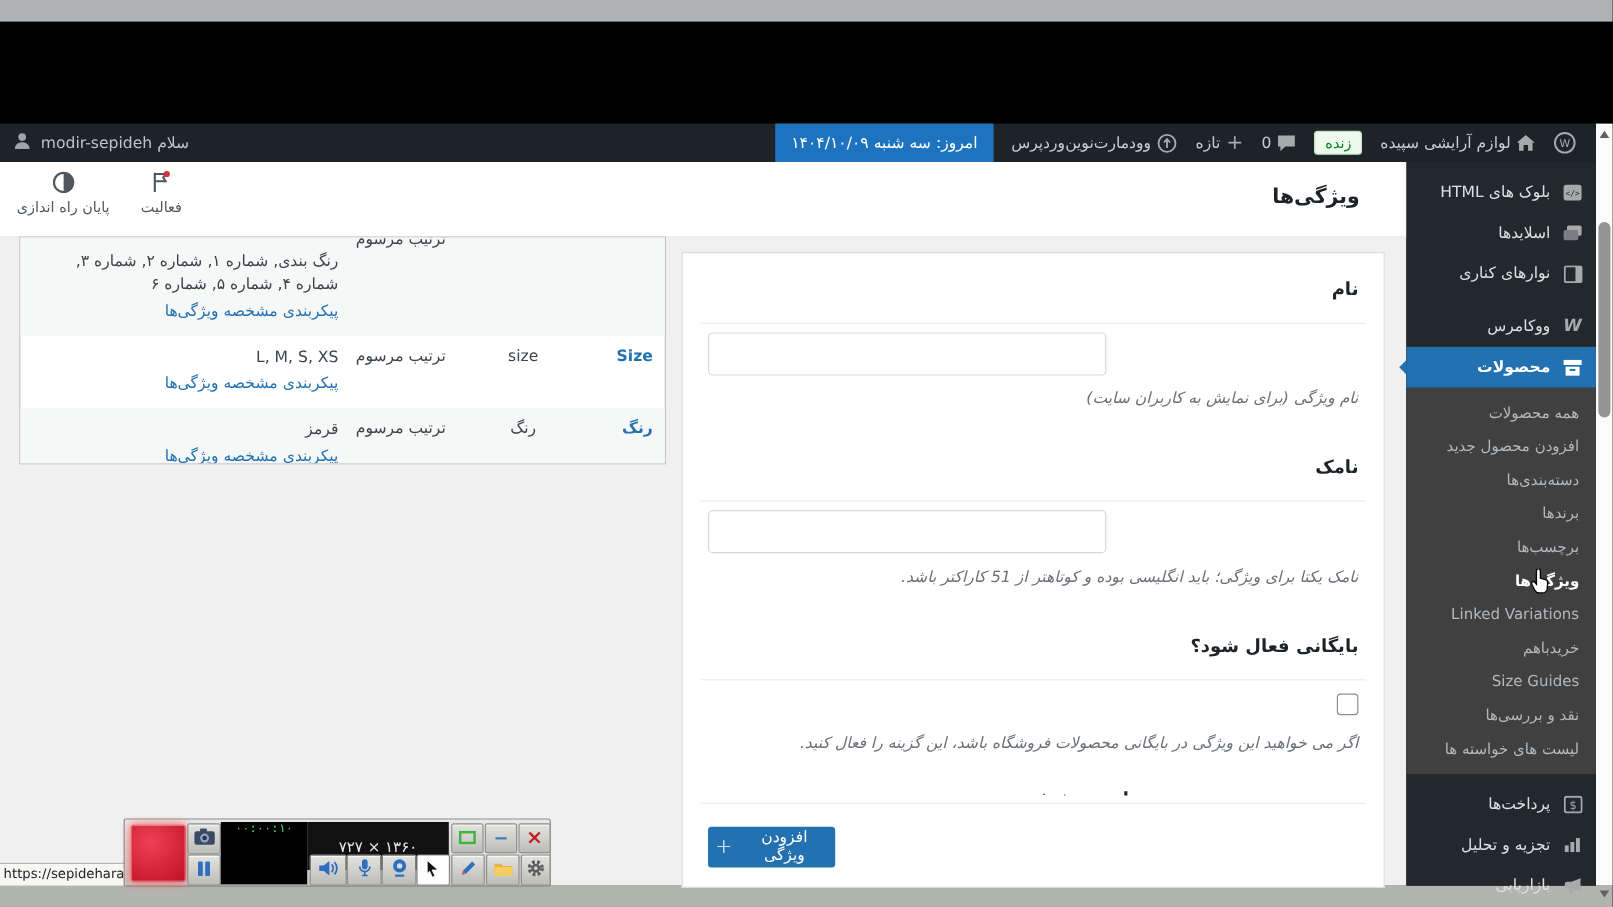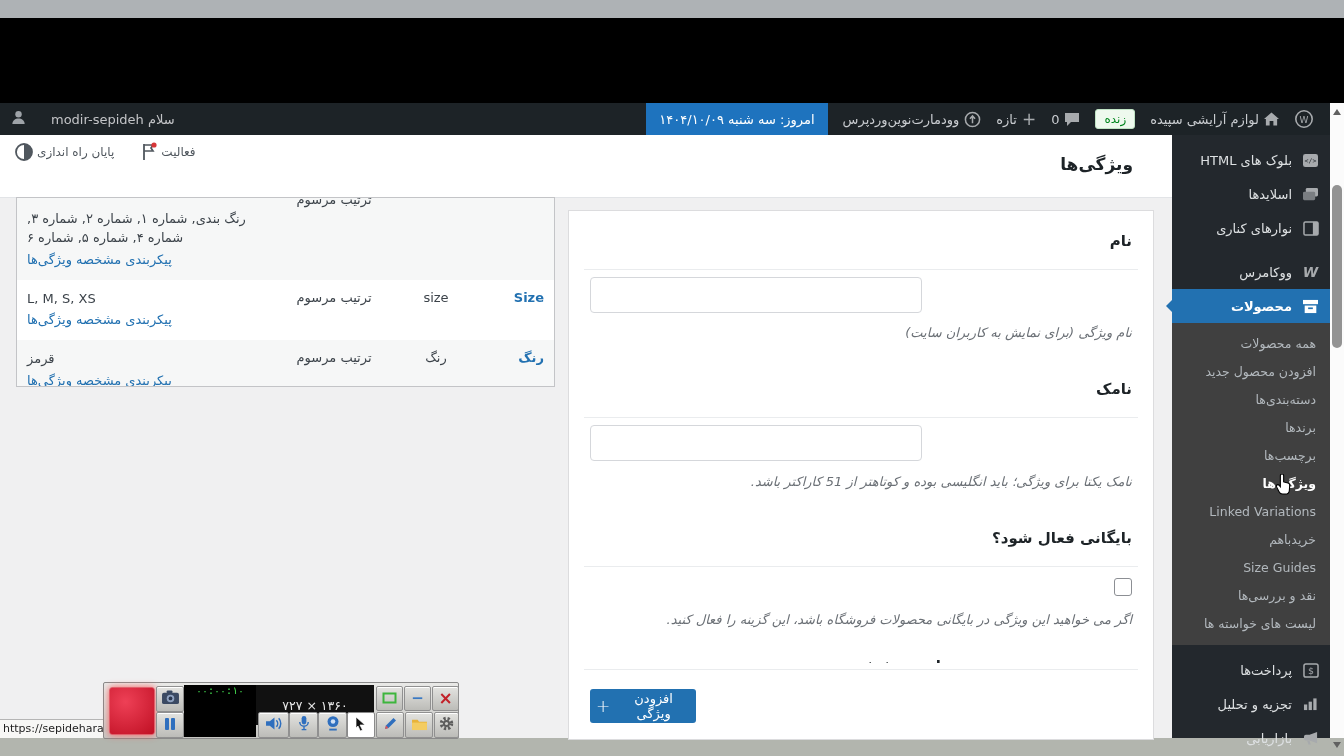--- a/index.html
+++ b/index.html
@@ -7,33 +7,33 @@
   .abs{position:absolute;}
   .screen{position:relative;width:1344px;height:756px;background:#000;overflow:hidden;}
 
   
   .strip-top{left:0;top:0;width:1344px;height:18px;background:#aeb2b5;}
   .strip-bottom{left:0;top:738px;width:1344px;height:18px;background:#b2b5ae;}
 
   
   .adminbar{left:0;top:103px;width:1330px;height:32px;background:#1d2327;color:#c3c4c7;font-size:13px;}
   .ab-right{position:absolute;right:16px;top:0;height:32px;display:flex;align-items:center;gap:15px;direction:rtl;}
-  .ab-left{position:absolute;left:10px;top:0;height:32px;display:flex;align-items:center;gap:24px;direction:ltr;}
+  .ab-left{position:absolute;left:10px;top:0;height:32px;display:flex;align-items:center;gap:7px;direction:ltr;}
   .ab-item{display:flex;align-items:center;gap:5px;color:#c9ccd0;white-space:nowrap;}
   .ab-item svg{display:block;}
   .live-badge{background:#eef9ee;color:#00851d;border:1px solid #bfe3c4;border-radius:3px;padding:1px 8px;font-size:12px;line-height:16px;}
   .date-badge{height:32px;display:flex;align-items:center;padding:0 13px;background:#1e73be;color:#fff;font-size:13px;}
   .plus-glyph{font-size:17px;color:#a7aaad;line-height:1;}
 
   
   .page-bg{left:0;top:135px;width:1172px;height:603px;background:#f0f0f1;}
   .content-header{left:0;top:135px;width:1172px;height:62px;background:#fff;border-bottom:1px solid #e2e4e7;}
   .page-title{position:absolute;right:39px;top:19px;font-size:17px;font-weight:bold;color:#1d2327;direction:rtl;}
   .hdr-actions{position:absolute;left:14px;top:6px;display:flex;gap:26px;}
-  .hdr-action{display:flex;flex-direction:row;align-items:center;gap:3px;color:#50575e;font-size:12px;cursor:pointer;}
+  .hdr-action{display:flex;flex-direction:column;align-items:center;gap:3px;color:#50575e;font-size:12px;cursor:pointer;}
   .hdr-action .ic{height:22px;display:flex;align-items:center;}
 
   
   .sidebar{left:1172px;top:135px;width:158px;height:603px;background:#23282d;direction:rtl;font-size:13px;}
   .menu{padding-top:8px;}
   .menu-item{height:34px;display:flex;align-items:center;gap:9px;padding:0 10px;color:#dde0e2;cursor:pointer;position:relative;}
   .menu-item .mi-icon{width:19px;display:flex;justify-content:center;color:#a7aaad;}
   .menu-item.gap-above{margin-top:10px;}
   .menu-item.active{background:#2271b1;color:#fff;font-weight:bold;}
   .menu-item.active .mi-icon{color:#fff;}
@@ -43,21 +43,21 @@
   .submenu-item.current{color:#fff;font-weight:bold;}
   .woo-w{font-weight:bold;font-size:14px;font-style:italic;}
 
   
   .table-card{left:16px;top:197px;width:537px;height:188px;background:#fff;border:1px solid #c3c4c7;overflow:hidden;direction:rtl;font-size:13px;}
   .t-row{display:flex;padding:10px 10px;color:#3c434a;}
   .t-row.alt{background:#f6f7f7;}
   .t-row .c-name{width:58px;text-align:right;}
   .t-row .c-slug{width:100px;text-align:center;}
   .t-row .c-order{width:104px;text-align:center;}
-  .t-row .c-terms{flex:1;text-align:left;line-height:1.45;}
+  .t-row .c-terms{flex:1;text-align:right;line-height:1.45;}
   .name-link{color:#2271b1;font-weight:bold;cursor:pointer;}
   .cfg-link{color:#2271b1;cursor:pointer;display:inline-block;margin-top:3px;}
   .row-clip{margin-top:-16px;}
   .row-clip .c-terms{padding-top:18px;}
 
   
   .form-card{left:568px;top:210px;width:584px;height:528px;background:#fff;border:1px solid #dcdcde;direction:rtl;overflow:hidden;}
   .f-label{position:absolute;right:21px;font-size:15px;font-weight:bold;color:#1d2327;}
   .f-divider{position:absolute;left:15px;right:15px;height:1px;background:#eaecee;}
   .f-input{position:absolute;left:21px;width:332px;height:36px;border:1px solid #d5d7db;border-radius:4px;background:#fff;box-sizing:border-box;padding:0 8px;font-family:"DejaVu Sans",sans-serif;font-size:13px;}

